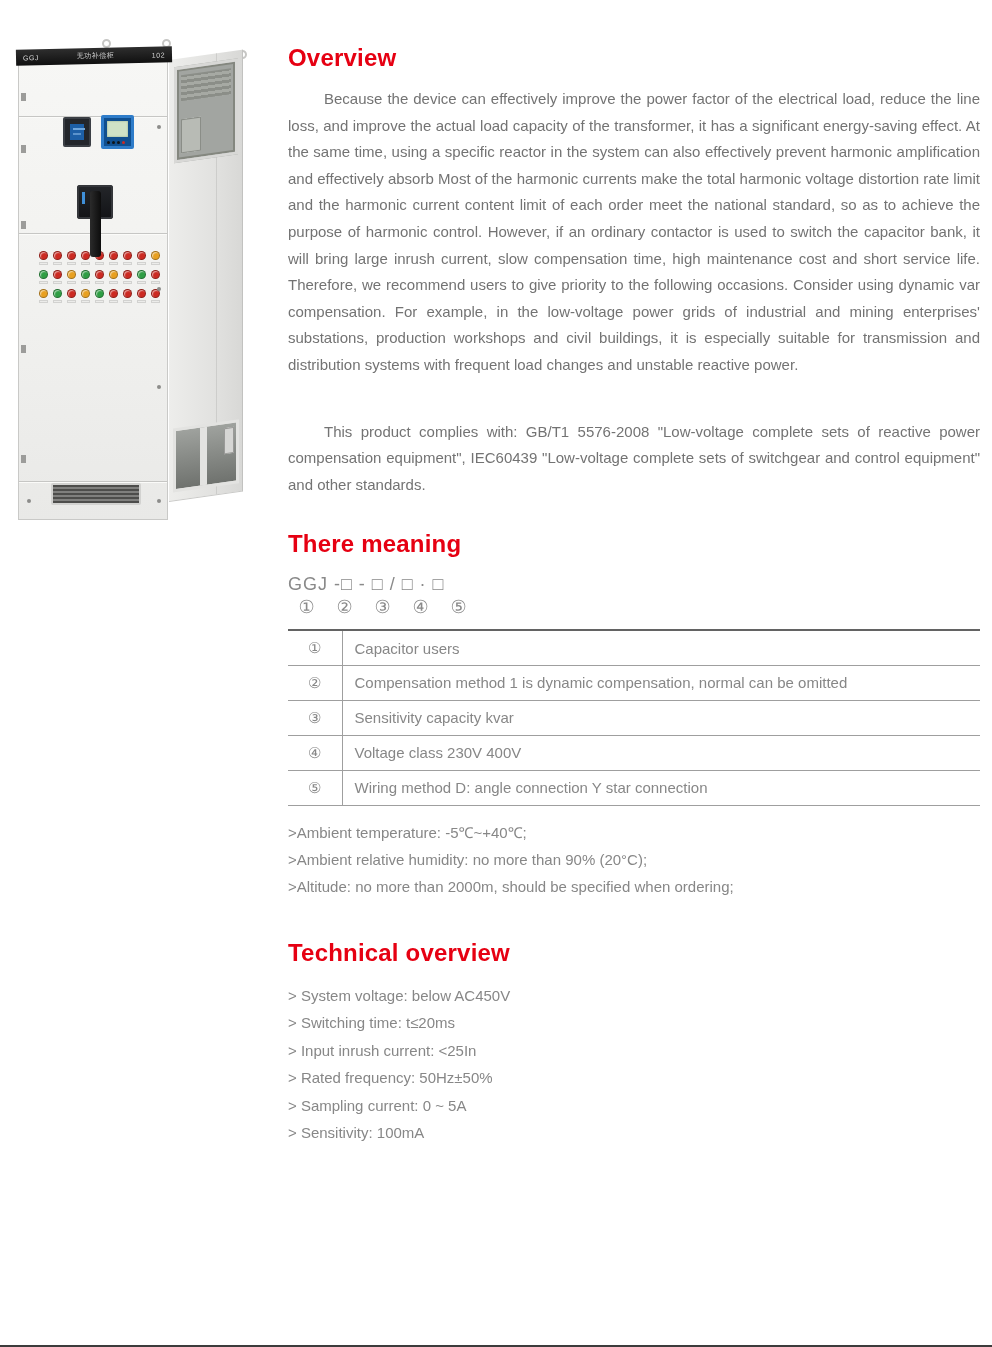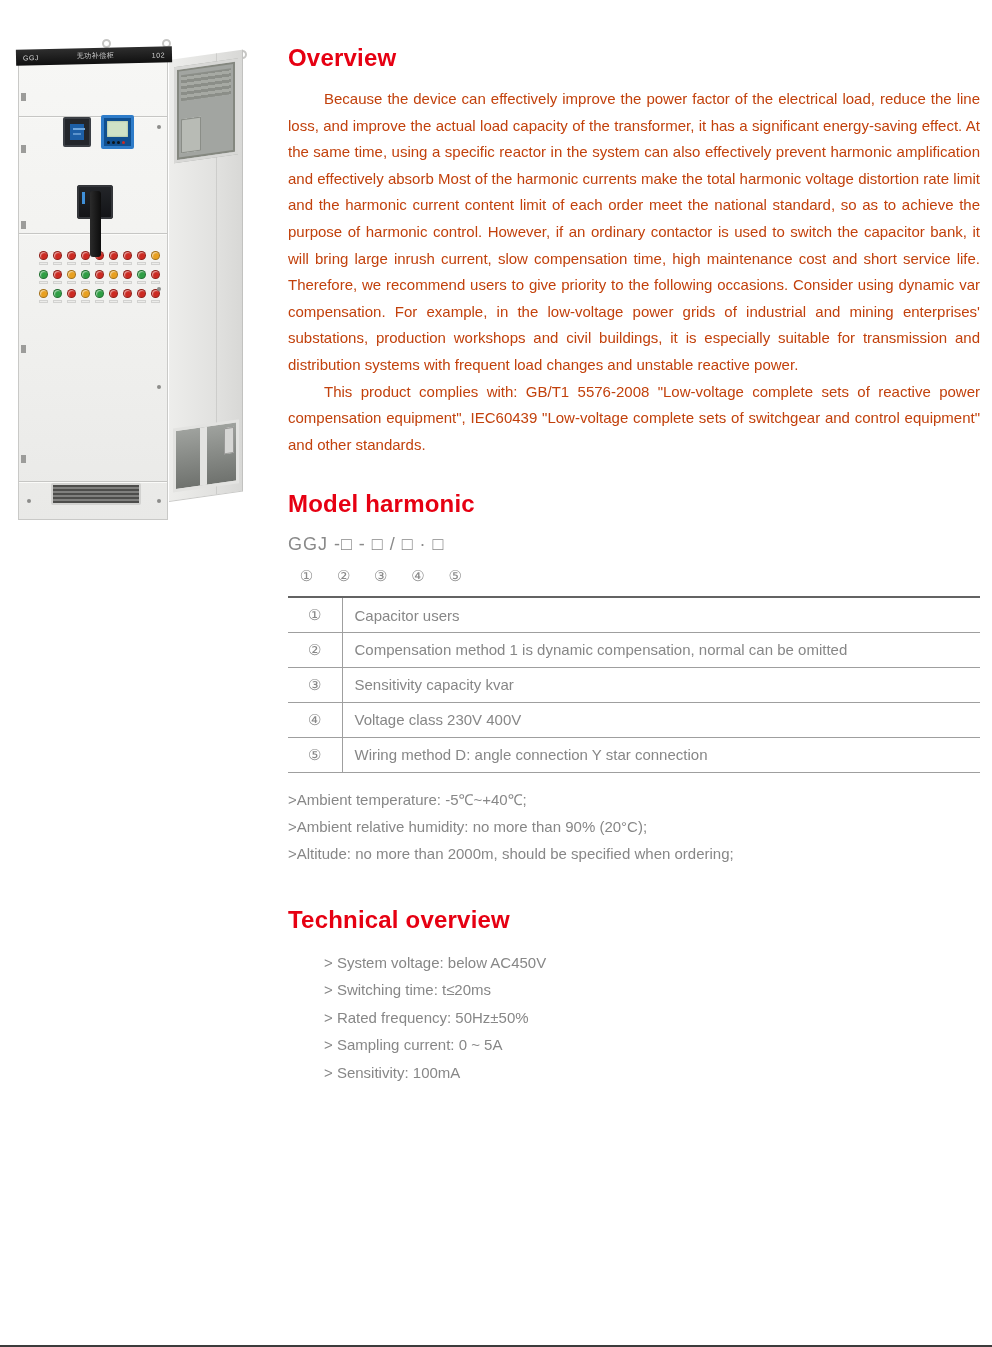--- a/index.html
+++ b/index.html
@@ -9,49 +9,49 @@
     font-family:"Liberation Sans", sans-serif; color:#878787;
   }
 
   
   .content { position:absolute; left:288px; top:44px; width:692px; }
   .sec-heading {
     color:#e60012; font-size:24px; font-weight:700; line-height:28px;
     letter-spacing:0.2px;
   }
   .body-text {
-    font-size:15px; line-height:26.6px; text-align:justify; color:#c2410c;
-  }
-  .indent { text-indent:36px; }
+    font-size:15px; line-height:26.6px; text-align:justify; color:#737373;
+  }
+  .indent { text-indent:36px;margin-top:40px; }
   .p1 { margin-top:14px; }
 
   
   .h-model { margin-top:32px; }
   .formula { margin-top:15px; font-size:18px; color:#8a8a8a; letter-spacing:1px; line-height:22px; }
-  .markers { margin-top:12px; font-size:15px; color:#8a8a8a; }
+  .markers { margin-top:1px; font-size:18px; color:#8a8a8a; }
   .markers span { display:inline-block; width:33px; text-align:center; }
   .markers span:first-child { margin-left:2px; }
 
   table.model-table {
     margin-top:11px; width:100%; border-collapse:collapse;
     border-top:2px solid #636363;
   }
   table.model-table tr { border-bottom:1px solid #9f9f9f; }
   table.model-table td {
     height:35px; font-size:15px; color:#878787; vertical-align:middle;
   }
   td.t-num { width:54px; text-align:center; border-right:1px solid #9f9f9f; font-size:16px; }
   td.t-desc { padding-left:12px; }
 
   
   .h-cond { margin-top:39px; }
   .cond-list { margin-top:13px; }
   .cond-item { font-size:15px; line-height:27px; text-align:justify; }
   .h-tech { margin-top:39px; }
-  .tech-list { margin-top:15px;margin-left:36px; }
+  .tech-list { margin-top:15px; }
   .tech-item { font-size:15px; line-height:27.5px; }
 
   
   .bottom-line { position:absolute; left:0; bottom:0; width:992px; height:2px; background:#3c3c3c; }
 
   
   .product { position:absolute; left:10px; top:36px; width:268px; height:500px; }
 
   .cab-front {
     position:absolute; left:8px; top:16px; width:150px; height:468px;
@@ -302,21 +302,21 @@
     <span>102</span>
   </div>
 </div>
 
 <div class="content">
 
   <h2 class="sec-heading">Overview</h2>
   <p class="body-text indent p1">Because the device can effectively improve the power factor of the electrical load, reduce the line loss, and improve the actual load capacity of the transformer, it has a significant energy-saving effect. At the same time, using a specific reactor in the system can also effectively prevent harmonic amplification and effectively absorb Most of the harmonic currents make the total harmonic voltage distortion rate limit and the harmonic current content limit of each order meet the national standard, so as to achieve the purpose of harmonic control. However, if an ordinary contactor is used to switch the capacitor bank, it will bring large inrush current, slow compensation time, high maintenance cost and short service life. Therefore, we recommend users to give priority to the following occasions. Consider using dynamic var compensation. For example, in the low-voltage power grids of industrial and mining enterprises' substations, production workshops and civil buildings, it is especially suitable for transmission and distribution systems with frequent load changes and unstable reactive power.</p>
   <p class="body-text indent">This product complies with: GB/T1 5576-2008 "Low-voltage complete sets of reactive power compensation equipment", IEC60439 "Low-voltage complete sets of switchgear and control equipment" and other standards.</p>
 
-  <h2 class="sec-heading h-model">Model harmonic</h2>
+  <h2 class="sec-heading h-model">There meaning</h2>
   <div class="formula">GGJ -□ - □ / □ · □</div>
   <div class="markers">
     <span>①</span>
     <span>②</span>
     <span>③</span>
     <span>④</span>
     <span>⑤</span>
   </div>
 
   <table class="model-table">
@@ -347,20 +347,21 @@
   <div class="cond-list">
     <div class="cond-item">&gt;Ambient temperature: -5℃~+40℃;</div>
     <div class="cond-item">&gt;Ambient relative humidity: no more than 90% (20°C);</div>
     <div class="cond-item">&gt;Altitude: no more than 2000m, should be specified when ordering;</div>
   </div>
 
   <h2 class="sec-heading h-tech">Technical overview</h2>
   <div class="tech-list">
     <div class="tech-item">&gt; System voltage: below AC450V</div>
     <div class="tech-item">&gt; Switching time: t≤20ms</div>
+    <div class="tech-item">&gt; Input inrush current: &lt;25In</div>
     <div class="tech-item">&gt; Rated frequency: 50Hz±50%</div>
     <div class="tech-item">&gt; Sampling current: 0 ~ 5A</div>
     <div class="tech-item">&gt; Sensitivity: 100mA</div>
   </div>
 
 </div>
 
 <div class="bottom-line"></div>
 
 </body></html>

